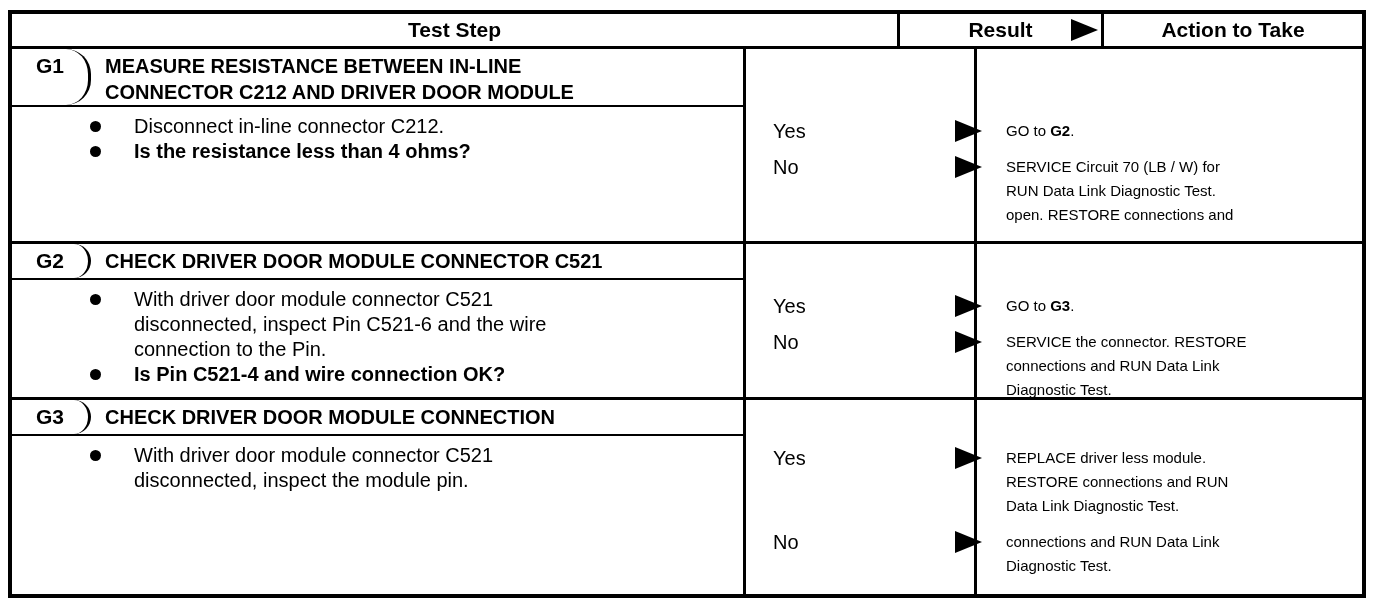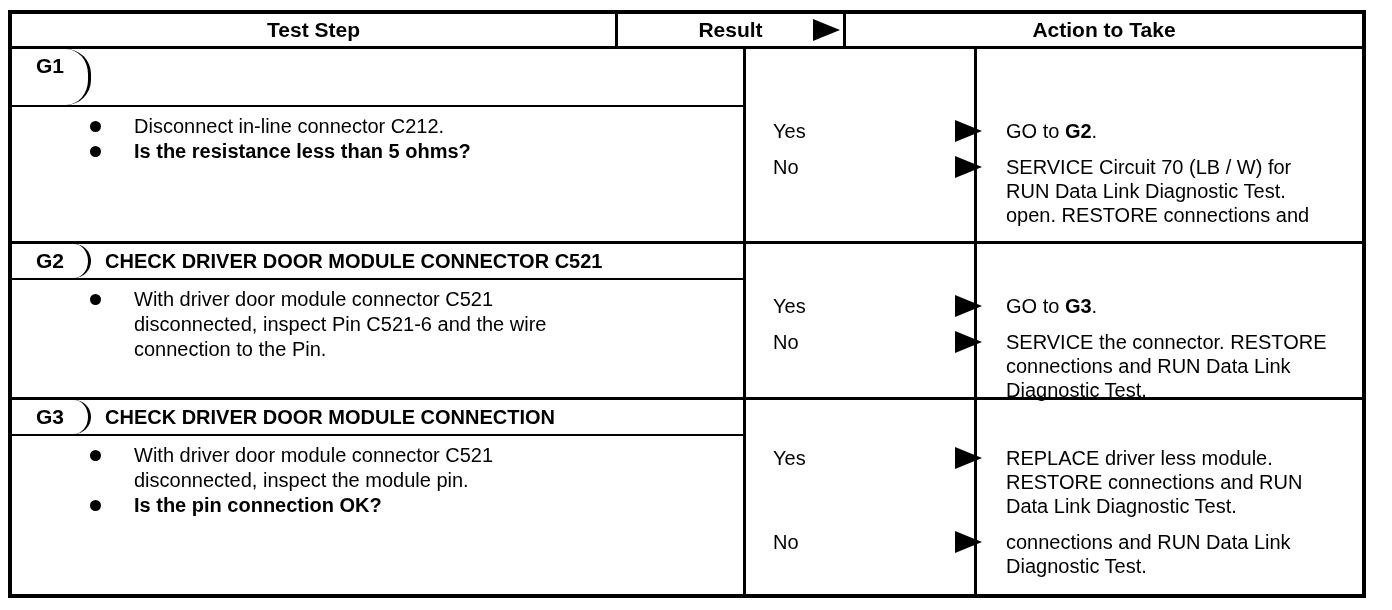--- a/index.html
+++ b/index.html
@@ -18,22 +18,22 @@
     left: 8px; top: 10px;
     width: 1358px; height: 588px;
     border: 4px solid #000;
     display: flex;
     flex-direction: column;
     background: #fff;
   }
   
   .hrow { display: flex; height: 35px; border-bottom: 3px solid #000; flex: none; }
   .hcell { font-weight: bold; font-size: 21px; line-height: 31px; text-align: center; }
-  .h-test { width: 606px; border-right: 3px solid #000; flex: none; }
-  .h-result { width: 228px; border-right: 3px solid #000; flex: none; position: relative; }
+  .h-test { width: 888px; border-right: 3px solid #000; flex: none; }
+  .h-result { width: 204px; border-right: 3px solid #000; flex: none; position: relative; }
   .h-action { flex: 1; }
   
   .arrow {
     display: inline-block; width: 0; height: 0;
     border-top: 11px solid transparent;
     border-bottom: 11px solid transparent;
     border-left: 27px solid #000;
   }
   .h-result .arrow { position: absolute; right: 3px; top: 5px; }
   
@@ -54,21 +54,21 @@
   .btext.embold { font-weight: bold; }
   
   .right { flex: 1; position: relative; display: flex; flex-direction: column; }
   .vline { position: absolute; left: 228px; top: 0; bottom: 0; width: 3px; background: #000; }
   .b1 .right { padding-top: 70px; }
   .b2 .right { padding-top: 50px; }
   .b3 .right { padding-top: 46px; }
   .pair { display: flex; margin-bottom: 12px; flex: none; margin-left: 12px; }
   .rescell { width: 228px; flex: none; position: relative; padding-left: 15px; font-size: 20px; line-height: 24px; }
   .rescell .arrow { position: absolute; right: 4px; top: 1px; }
-  .actcell { flex: 1; padding-left: 20px; padding-right: 2px; font-size: 20px; line-height: 24px; }
+  .actcell { flex: 1; padding-left: 20px; padding-right: 2px; font-size: 15px; line-height: 24px; }
   .bold { font-weight: bold; }
 </style>
 </head>
 <body>
 
 <div class="page">
   <div class="ptable">
 
     <div class="hrow">
       <div class="hcell h-test">Test Step</div>
@@ -76,32 +76,36 @@
         <span>Result</span>
         <span class="arrow"></span>
       </div>
       <div class="hcell h-action">Action to Take</div>
     </div>
 
     <div class="block b1">
       <div class="left">
         <div class="title-row">
           <div class="gid">G1</div>
+          <div class="title">
+            <div>MEASURE RESISTANCE BETWEEN IN-LINE</div>
+            <div>CONNECTOR C212 AND DRIVER DOOR MODULE</div>
+          </div>
         </div>
         <div class="bullets">
           <div class="bullet">
             <span class="dot"></span>
             <div class="btext">
               <div>Disconnect in-line connector C212.</div>
             </div>
           </div>
           <div class="bullet">
             <span class="dot"></span>
             <div class="btext embold">
-              <div>Is the resistance less than 5 ohms?</div>
+              <div>Is the resistance less than 4 ohms?</div>
             </div>
           </div>
         </div>
       </div>
       <div class="right">
         <div class="vline"></div>
         <div class="pair">
           <div class="rescell">
             <span>Yes</span>
             <span class="arrow"></span>
@@ -134,20 +138,26 @@
         </div>
         <div class="bullets">
           <div class="bullet">
             <span class="dot"></span>
             <div class="btext">
               <div>With driver door module connector C521</div>
               <div>disconnected, inspect Pin C521-6 and the wire</div>
               <div>connection to the Pin.</div>
             </div>
           </div>
+          <div class="bullet">
+            <span class="dot"></span>
+            <div class="btext embold">
+              <div>Is Pin C521-4 and wire connection OK?</div>
+            </div>
+          </div>
         </div>
       </div>
       <div class="right">
         <div class="vline"></div>
         <div class="pair">
           <div class="rescell">
             <span>Yes</span>
             <span class="arrow"></span>
           </div>
           <div class="actcell">
@@ -177,26 +187,20 @@
           </div>
         </div>
         <div class="bullets">
           <div class="bullet">
             <span class="dot"></span>
             <div class="btext">
               <div>With driver door module connector C521</div>
               <div>disconnected, inspect the module pin.</div>
             </div>
           </div>
-          <div class="bullet">
-            <span class="dot"></span>
-            <div class="btext embold">
-              <div>Is the pin connection OK?</div>
-            </div>
-          </div>
         </div>
       </div>
       <div class="right">
         <div class="vline"></div>
         <div class="pair">
           <div class="rescell">
             <span>Yes</span>
             <span class="arrow"></span>
           </div>
           <div class="actcell">

